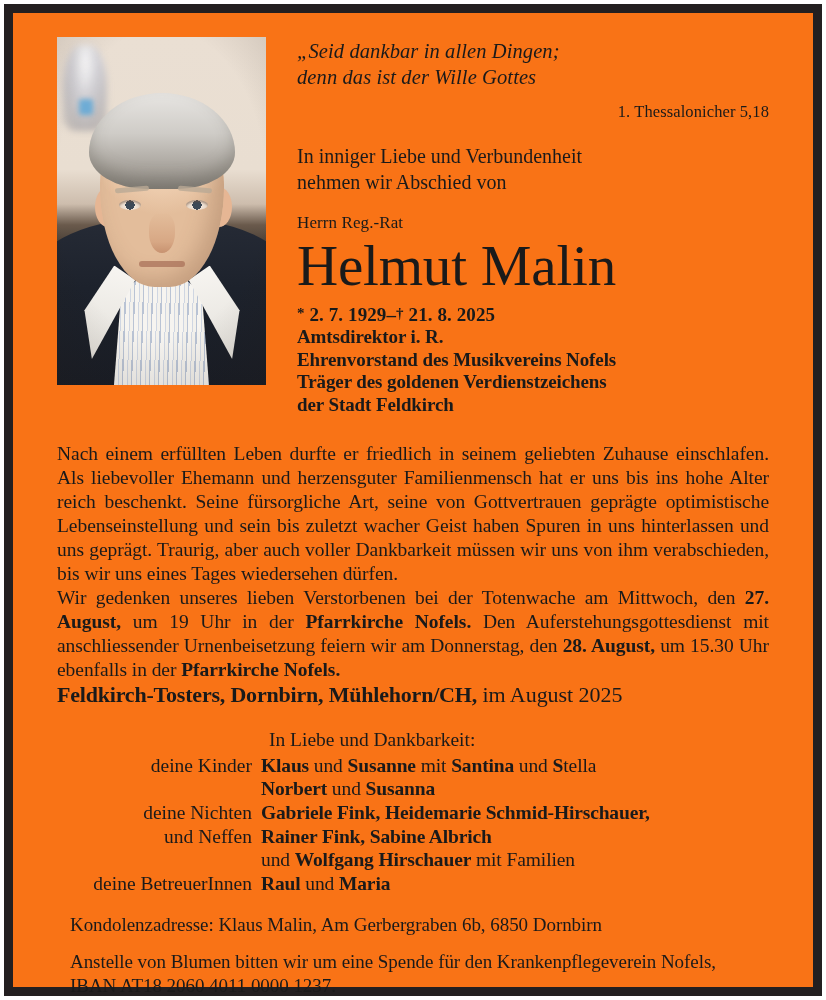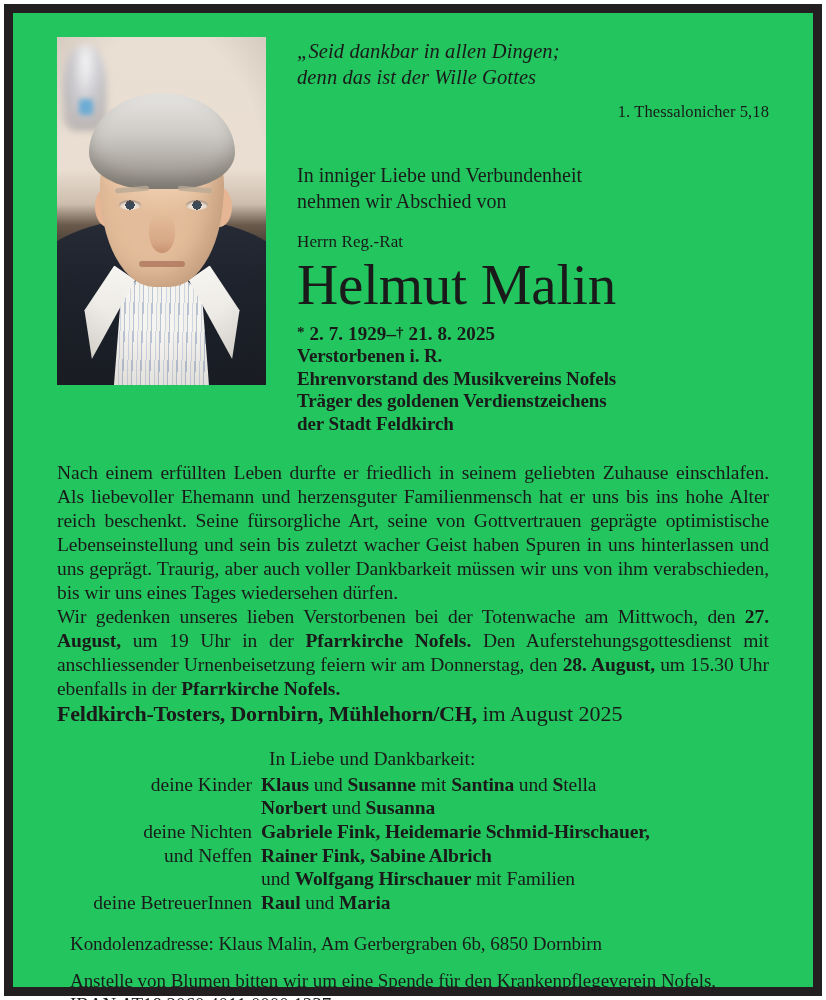--- a/index.html
+++ b/index.html
@@ -27,21 +27,21 @@
     height: 100%;
     box-sizing: border-box;
     border: 9px solid #231f20;
     background: #ffffff;
     padding: 0;
     position: relative;
   }
   .notice-inner {
     position: absolute;
     left: 0; top: 0; right: 0; bottom: 0;
-    background: #22c55e;
+    background: #f97316;
     padding: 24px 44px 10px 44px;
     box-sizing: border-box;
   }
 
   
   .top-area {
     display: flex;
     align-items: flex-start;
   }
 
@@ -219,21 +219,21 @@
   }
   .verse-source {
     text-align: right;
     font-size: 16.5px;
     margin-top: 11px;
     letter-spacing: .1px;
   }
   .intro {
     font-size: 20px;
     line-height: 1.3;
-    margin-top: 40px;
+    margin-top: 21px;
   }
   .honorific {
     font-size: 17px;
     margin-top: 18px;
     letter-spacing: .1px;
   }
   .deceased-name {
     font-size: 57px;
     line-height: 1.06;
     margin-top: 3px;
@@ -361,21 +361,21 @@
 
           <div class="deceased-name">Helmut Malin</div>
 
           <div class="dates">
             <span class="star">*</span>
             <span>2. 7. 1929</span><span>–</span><span class="dagger">†</span>
             <span>21. 8. 2025</span>
           </div>
 
           <div class="titles">
-            <div>Verstorbenen i. R.</div>
+            <div>Amtsdirektor i. R.</div>
             <div>Ehrenvorstand des Musikvereins Nofels</div>
             <div>Träger des goldenen Verdienstzeichens</div>
             <div>der Stadt Feldkirch</div>
           </div>
 
         </div>
       </div>
 
       <div class="body-text">
         <p>Nach einem erfüllten Leben durfte er friedlich in seinem geliebten Zuhause einschlafen. Als liebevoller Ehemann und herzensguter Familienmensch hat er uns bis ins hohe Alter reich beschenkt. Seine fürsorgliche Art, seine von Gottvertrauen geprägte optimistische Lebenseinstellung und sein bis zuletzt wacher Geist haben Spuren in uns hinterlassen und uns geprägt. Traurig, aber auch voller Dankbarkeit müssen wir uns von ihm verabschieden, bis wir uns eines Tages wiedersehen dürfen.</p>

